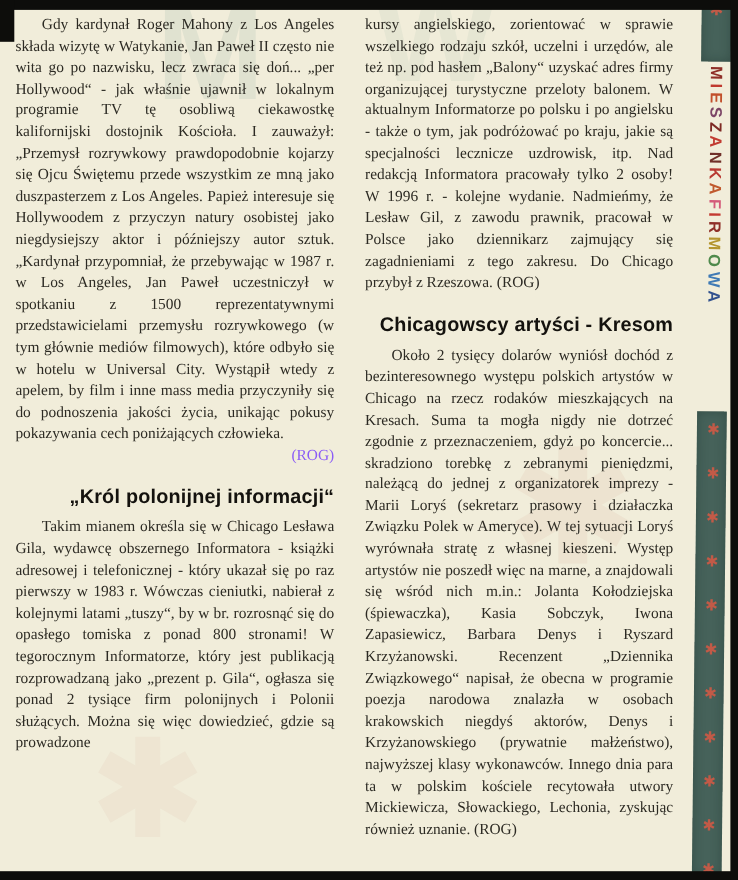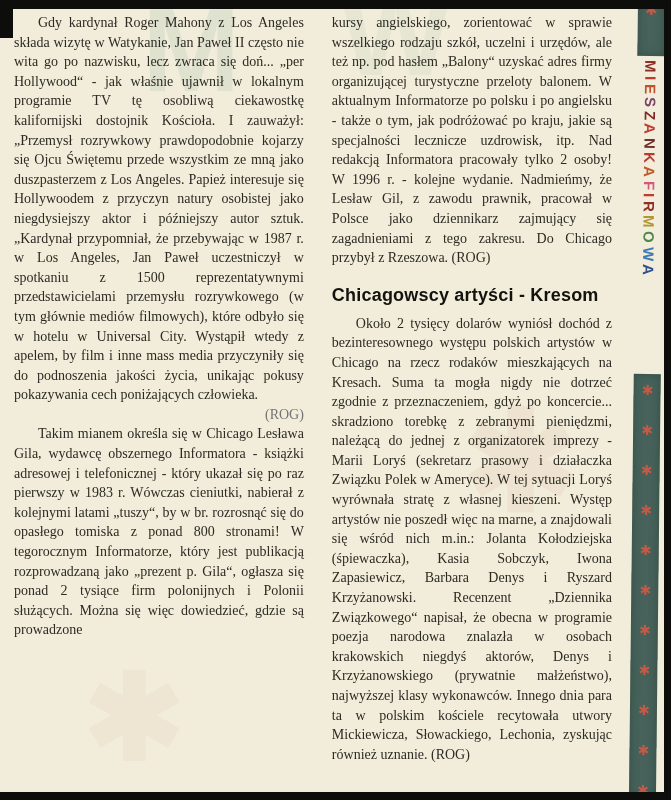--- a/index.html
+++ b/index.html
@@ -24,27 +24,27 @@
 
   
   .content{position:absolute;left:14px;top:13px;width:598px;display:flex;gap:12px;z-index:1;}
   .col.left{width:298px;}
   .col.right{width:288px;margin-left:16px;}
   .headline{
     font-family:"Liberation Sans",sans-serif;font-weight:700;
     color:#14120e;font-size:18px;line-height:24px;
     letter-spacing:0.2px;margin:4px 0 6px 0;white-space:pre-line;
   }
-  .headline.sub{margin:15px 0 7px 0;}
+  .headline.sub{margin:15px 0 7px 0;text-align:right;}
   .body{
     font-size:14px;line-height:19.6px;color:#2c2a23;
     text-align:justify;margin:0;
   }
   .indent{text-indent:24px;}
-  .rog{font-size:14px;line-height:19.6px;color:#737373;text-align:right;margin:0;}
+  .rog{font-size:14px;line-height:19.6px;color:#8b5cf6;text-align:right;margin:0;}
 
   
   .sidebar{
     position:absolute;top:0;right:6px;width:27px;height:796px;
     transform:rotate(0.65deg);transform-origin:50% 0;z-index:5;
   }
   .teal-block{position:absolute;left:0;width:27px;background:#46625a;box-shadow:inset 0 0 10px rgba(20,40,34,0.35);}
   .teal-block.top{top:0;height:56px;display:flex;align-items:flex-start;justify-content:center;}
   .teal-block.bottom{top:374px;bottom:0;display:flex;justify-content:center;}
   .flower{color:#c25a47;font-size:15px;line-height:20px;}
@@ -68,20 +68,21 @@
 
   <div class="ghost g1">M</div>
   <div class="ghost g2">W</div>
   <div class="ghost gf1">✱</div>
   <div class="ghost gf2">✱</div>
 
   <div class="content">
     <div class="col left">
       <p class="body indent">Gdy kardynał Roger Mahony z Los Angeles składa wizytę w Watykanie, Jan Paweł II często nie wita go po nazwisku, lecz zwraca się doń... „per Hollywood“ - jak właśnie ujawnił w lokalnym programie TV tę osobliwą ciekawostkę kalifornijski dostojnik Kościoła. I zauważył: „Przemysł rozrywkowy prawdopodobnie kojarzy się Ojcu Świętemu przede wszystkim ze mną jako duszpasterzem z Los Angeles. Papież interesuje się Hollywoodem z przyczyn natury osobistej jako niegdysiejszy aktor i późniejszy autor sztuk. „Kardynał przypomniał, że przebywając w 1987 r. w Los Angeles, Jan Paweł uczestniczył w spotkaniu z 1500 reprezentatywnymi przedstawicielami przemysłu rozrywkowego (w tym głównie mediów filmowych), które odbyło się w hotelu w Universal City. Wystąpił wtedy z apelem, by film i inne mass media przyczyniły się do podnoszenia jakości życia, unikając pokusy pokazywania cech poniżających człowieka.</p>
       <p class="rog">(ROG)</p>
+      <h2 class="headline sub">„Król polonijnej informacji“</h2>
       <p class="body indent">Takim mianem określa się w Chicago Lesława Gila, wydawcę obszernego Informatora - książki adresowej i telefonicznej - który ukazał się po raz pierwszy w 1983 r. Wówczas cieniutki, nabierał z kolejnymi latami „tuszy“, by w br. rozrosnąć się do opasłego tomiska z ponad 800 stronami! W tegorocznym Informatorze, który jest publikacją rozprowadzaną jako „prezent p. Gila“, ogłasza się ponad 2 tysiące firm polonijnych i Polonii służących. Można się więc dowiedzieć, gdzie są prowadzone</p>
     </div>
     <div class="col right">
       <p class="body">kursy angielskiego, zorientować w sprawie wszelkiego rodzaju szkół, uczelni i urzędów, ale też np. pod hasłem „Balony“ uzyskać adres firmy organizującej turystyczne przeloty balonem. W aktualnym Informatorze po polsku i po angielsku - także o tym, jak podróżować po kraju, jakie są specjalności lecznicze uzdrowisk, itp. Nad redakcją Informatora pracowały tylko 2 osoby! W 1996 r. - kolejne wydanie. Nadmieńmy, że Lesław Gil, z zawodu prawnik, pracował w Polsce jako dziennikarz zajmujący się zagadnieniami z tego zakresu. Do Chicago przybył z Rzeszowa. (ROG)</p>
       <h2 class="headline sub">Chicagowscy artyści - Kresom</h2>
       <p class="body indent">Około 2 tysięcy dolarów wyniósł dochód z bezinteresownego występu polskich artystów w Chicago na rzecz rodaków mieszkających na Kresach. Suma ta mogła nigdy nie dotrzeć zgodnie z przeznaczeniem, gdyż po koncercie... skradziono torebkę z zebranymi pieniędzmi, należącą do jednej z organizatorek imprezy - Marii Loryś (sekretarz prasowy i działaczka Związku Polek w Ameryce). W tej sytuacji Loryś wyrównała stratę z własnej kieszeni. Występ artystów nie poszedł więc na marne, a znajdowali się wśród nich m.in.: Jolanta Kołodziejska (śpiewaczka), Kasia Sobczyk, Iwona Zapasiewicz, Barbara Denys i Ryszard Krzyżanowski. Recenzent „Dziennika Związkowego“ napisał, że obecna w programie poezja narodowa znalazła w osobach krakowskich niegdyś aktorów, Denys i Krzyżanowskiego (prywatnie małżeństwo), najwyższej klasy wykonawców. Innego dnia para ta w polskim kościele recytowała utwory Mickiewicza, Słowackiego, Lechonia, zyskując również uznanie. (ROG)</p>
     </div>
   </div>
 
   <aside class="sidebar">

